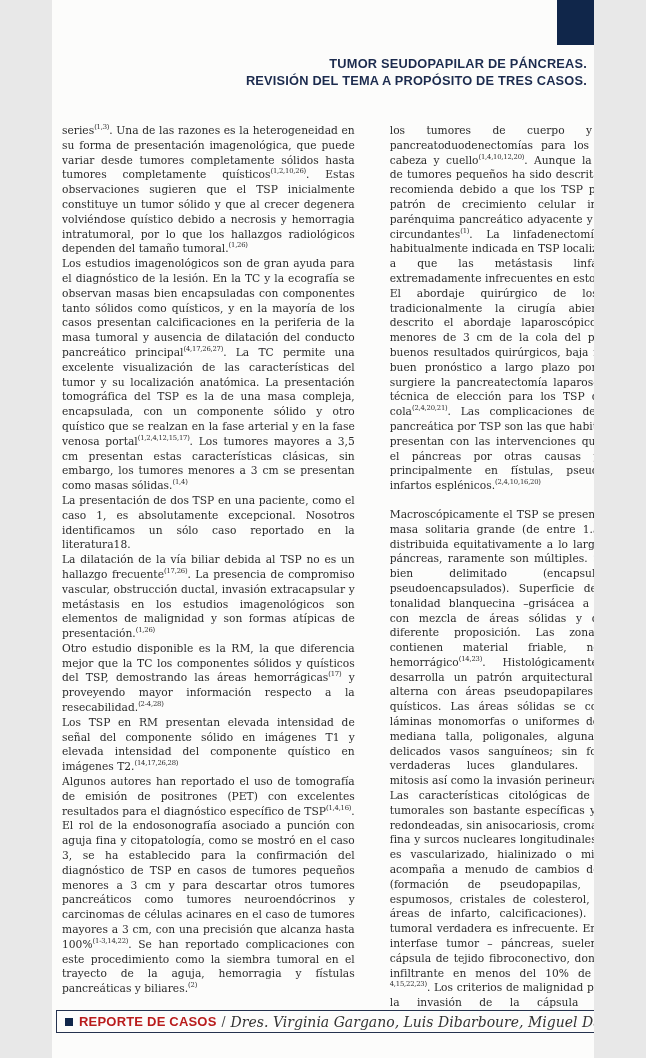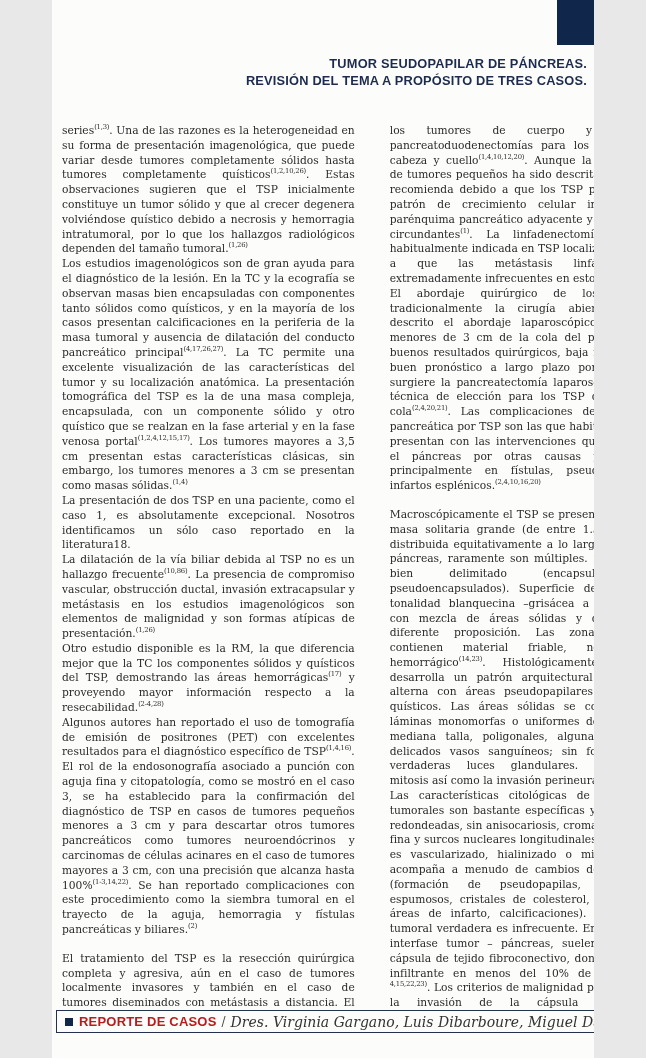--- a/index.html
+++ b/index.html
@@ -66,22 +66,23 @@
     <div>REVISIÓN DEL TEMA A PROPÓSITO DE TRES CASOS.</div>
   </div>
 
   <div class="side-bar" style="background: rgb(16, 38, 74);"></div>
 
   <main class="columns">
     <div class="col">
         <p class="para">series<sup>(1,3)</sup>. Una de las razones es la heterogeneidad en su forma de presentación imagenológica, que puede variar desde tumores completamente sólidos hasta tumores completamente quísticos<sup>(1,2,10,26)</sup>. Estas observaciones sugieren que el TSP inicialmente constituye un tumor sólido y que al crecer degenera volviéndose quístico debido a necrosis y hemorragia intratumoral, por lo que los hallazgos radiológicos dependen del tamaño tumoral.<sup>(1,26)</sup></p>
         <p class="para">Los estudios imagenológicos son de gran ayuda para el diagnóstico de la lesión. En la TC y la ecografía se observan masas bien encapsuladas con componentes tanto sólidos como quísticos, y en la mayoría de los casos presentan calcificaciones en la periferia de la masa tumoral y ausencia de dilatación del conducto pancreático principal<sup>(4,17,26,27)</sup>. La TC permite una excelente visualización de las características del tumor y su localización anatómica. La presentación tomográfica del TSP es la de una masa compleja, encapsulada, con un componente sólido y otro quístico que se realzan en la fase arterial y en la fase venosa portal<sup>(1,2,4,12,15,17)</sup>. Los tumores mayores a 3,5 cm presentan estas características clásicas, sin embargo, los tumores menores a 3 cm se presentan como masas sólidas.<sup>(1,4)</sup></p>
         <p class="para">La presentación de dos TSP en una paciente, como el caso 1, es absolutamente excepcional. Nosotros identificamos un sólo caso reportado en la literatura18.</p>
-        <p class="para">La dilatación de la vía biliar debida al TSP no es un hallazgo frecuente<sup>(10,86)</sup>. La presencia de compromiso vascular, obstrucción ductal, invasión extracapsular y metástasis en los estudios imagenológicos son elementos de malignidad y son formas atípicas de presentación.<sup>(1,26)</sup></p>
+        <p class="para">La dilatación de la vía biliar debida al TSP no es un hallazgo frecuente<sup>(17,26)</sup>. La presencia de compromiso vascular, obstrucción ductal, invasión extracapsular y metástasis en los estudios imagenológicos son elementos de malignidad y son formas atípicas de presentación.<sup>(1,26)</sup></p>
         <p class="para">Otro estudio disponible es la RM, la que diferencia mejor que la TC los componentes sólidos y quísticos del TSP, demostrando las áreas hemorrágicas<sup>(17)</sup> y proveyendo mayor información respecto a la resecabilidad.<sup>(2-4,28)</sup></p>
+        <p class="para">Los TSP en RM presentan elevada intensidad de señal del componente sólido en imágenes T1 y elevada intensidad del componente quístico en imágenes T2.<sup>(14,17,26,28)</sup></p>
         <p class="para">Algunos autores han reportado el uso de tomografía de emisión de positrones (PET) con excelentes resultados para el diagnóstico específico de TSP<sup>(1,4,16)</sup>. El rol de la endosonografía asociado a punción con aguja fina y citopatología, como se mostró en el caso 3, se ha establecido para la confirmación del diagnóstico de TSP en casos de tumores pequeños menores a 3 cm y para descartar otros tumores pancreáticos como tumores neuroendócrinos y carcinomas de células acinares en el caso de tumores mayores a 3 cm, con una precisión que alcanza hasta 100%<sup>(1-3,14,22)</sup>. Se han reportado complicaciones con este procedimiento como la siembra tumoral en el trayecto de la aguja, hemorragia y fístulas pancreáticas y biliares.<sup>(2)</sup></p>
         <p class="para gap">El tratamiento del TSP es la resección quirúrgica completa y agresiva, aún en el caso de tumores localmente invasores y también en el caso de tumores diseminados con metástasis a distancia. El uso de quimioterapia y radioterapia ha sido anecdóticamente reportado, pero no tienen un rol en el tratamiento de estos tumores. El tipo de resección depende de la localización del tumor. Habitualmente se realizan pancreatectomías distales para</p>
       </div>
     <div class="col">
         <p class="para">los tumores de cuerpo y cola y pancreatoduodenectomías para los tumores de cabeza y cuello<sup>(1,4,10,12,20)</sup>. Aunque la enucleación de tumores pequeños ha sido descrita, esta no se recomienda debido a que los TSP presentan un patrón de crecimiento celular infiltrante al parénquima pancreático adyacente y a los tejidos circundantes<sup>(1)</sup>. La linfadenectomía no está habitualmente indicada en TSP localizados debido a que las metástasis linfáticas son extremadamente infrecuentes en estos casos<sup>(1,2,16)</sup>. El abordaje quirúrgico de los TSP es tradicionalmente la cirugía abierta. Se ha descrito el abordaje laparoscópico para TSP menores de 3 cm de la cola del páncreas con buenos resultados quirúrgicos, baja morbilidad y buen pronóstico a largo plazo por lo que se surgiere la pancreatectomía laparoscópica como técnica de elección para los TSP de cuerpo y cola<sup>(2,4,20,21)</sup>. Las complicaciones de la cirugía pancreática por TSP son las que habitualmente se presentan con las intervenciones quirúrgicas en el páncreas por otras causas y consisten principalmente en fístulas, pseudoquistes e infartos esplénicos.<sup>(2,4,10,16,20)</sup></p>
         <p class="para gap">Macroscópicamente el TSP se presenta como una masa solitaria grande (de entre 1.5 a 25cms), distribuida equitativamente a lo largo de todo el páncreas, raramente son múltiples. Suelen estar bien delimitado (encapsulados o pseudoencapsulados). Superficie de corte con tonalidad blanquecina –grisácea a amarillenta; con mezcla de áreas sólidas y quísticas en diferente proposición. Las zonas quísticas contienen material friable, necrótico y hemorrágico<sup>(14,23)</sup>. Histológicamente el TSP desarrolla un patrón arquitectural sólido que alterna con áreas pseudopapilares y espacios quísticos. Las áreas sólidas se componen de láminas monomorfas o uniformes de células de mediana talla, poligonales, algunas rodean a delicados vasos sanguíneos; sin formación de verdaderas luces glandulares. Infrecuentes mitosis así como la invasión perineural o vascular. Las características citológicas de las células tumorales son bastante específicas y son células redondeadas, sin anisocariosis, cromatina nuclear fina y surcos nucleares longitudinales. El estroma es vascularizado, hialinizado o mixoide; y se acompaña a menudo de cambios degenerativos (formación de pseudopapilas, macrófagos espumosos, cristales de colesterol, hemorragia, áreas de infarto, calcificaciones). La necrosis tumoral verdadera es infrecuente. En cuanto a la interfase tumor – páncreas, suelen tener una cápsula de tejido fibroconectivo, donde el patrón infiltrante en menos del 10% de los casos<sup>(2-4,15,22,23)</sup>. Los criterios de malignidad para TSP son: la invasión de la cápsula pancreática, diseminación tumoral hacia el parénquima pancreático, invasión de los tejidos adyacentes al páncreas, la presencia de invasión endo - perivasculares y perineurales y un Ki-67 mayor a 5%.</p>
       </div>
   </main>
 
   <footer class="footer">

